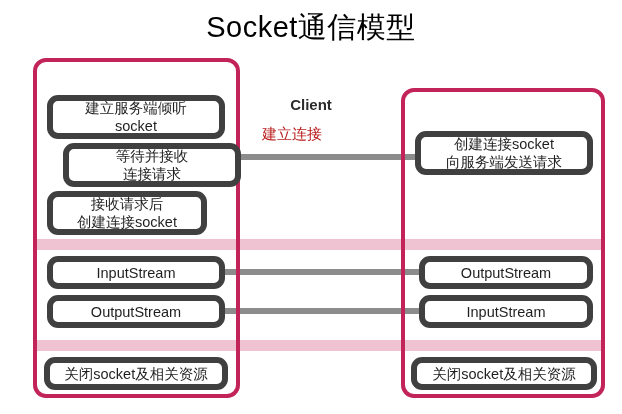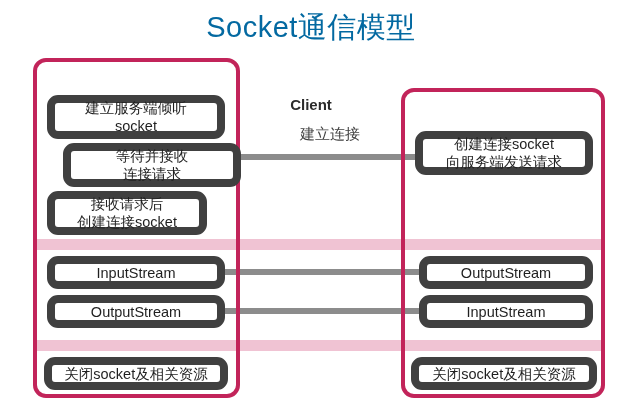--- a/index.html
+++ b/index.html
@@ -21,21 +21,21 @@
 
   
   #title {
     position: absolute;
     left: 0;
     top: 8px;
     width: 622px;
     text-align: center;
     font-size: 29px;
     font-weight: 400;
-    color: #0369a1;
+    color: #000000;
     letter-spacing: 0.5px;
     line-height: 38px;
     white-space: nowrap;
   }
 
   
   .phase-band {
     position: absolute;
     left: 33px;
     width: 572px;
@@ -77,21 +77,21 @@
     color: #2b2b2b;
     z-index: 4;
   }
   #server-title { top: 66px; }
   #client-title { top: 96px; }
 
   
   .step {
     position: absolute;
     box-sizing: border-box;
-    border: 8px solid #404040;
+    border: 6px solid #404040;
     border-radius: 11px;
     background: #ffffff;
     color: #1f1f1f;
     font-size: 14.5px;
     line-height: 18px;
     text-align: center;
     display: flex;
     align-items: center;
     justify-content: center;
     z-index: 5;
@@ -120,25 +120,25 @@
     background: #8c8c8c;
     z-index: 2;
   }
   #conn-connect { left: 236px; top: 154px; width: 185px; }
   #conn-out     { left: 222px; top: 269px; width: 200px; }
   #conn-in      { left: 222px; top: 308px; width: 200px; }
 
   
   .phase-label {
     position: absolute;
-    text-align: center;
     font-size: 15px;
-    color: #404040;
+    color: #b91c1c;
     z-index: 6;
     white-space: nowrap;
+    padding-left: 22px;
   }
   #lbl-connect { left: 240px; top: 125px; width: 180px; }
   #lbl-comm    { left: 240px; top: 283px; width: 180px; }
   #lbl-close   { left: 240px; top: 366px; width: 180px; font-size: 14px; }
 </style>
 </head>
 <body>
 
 <div id="canvas">
 

